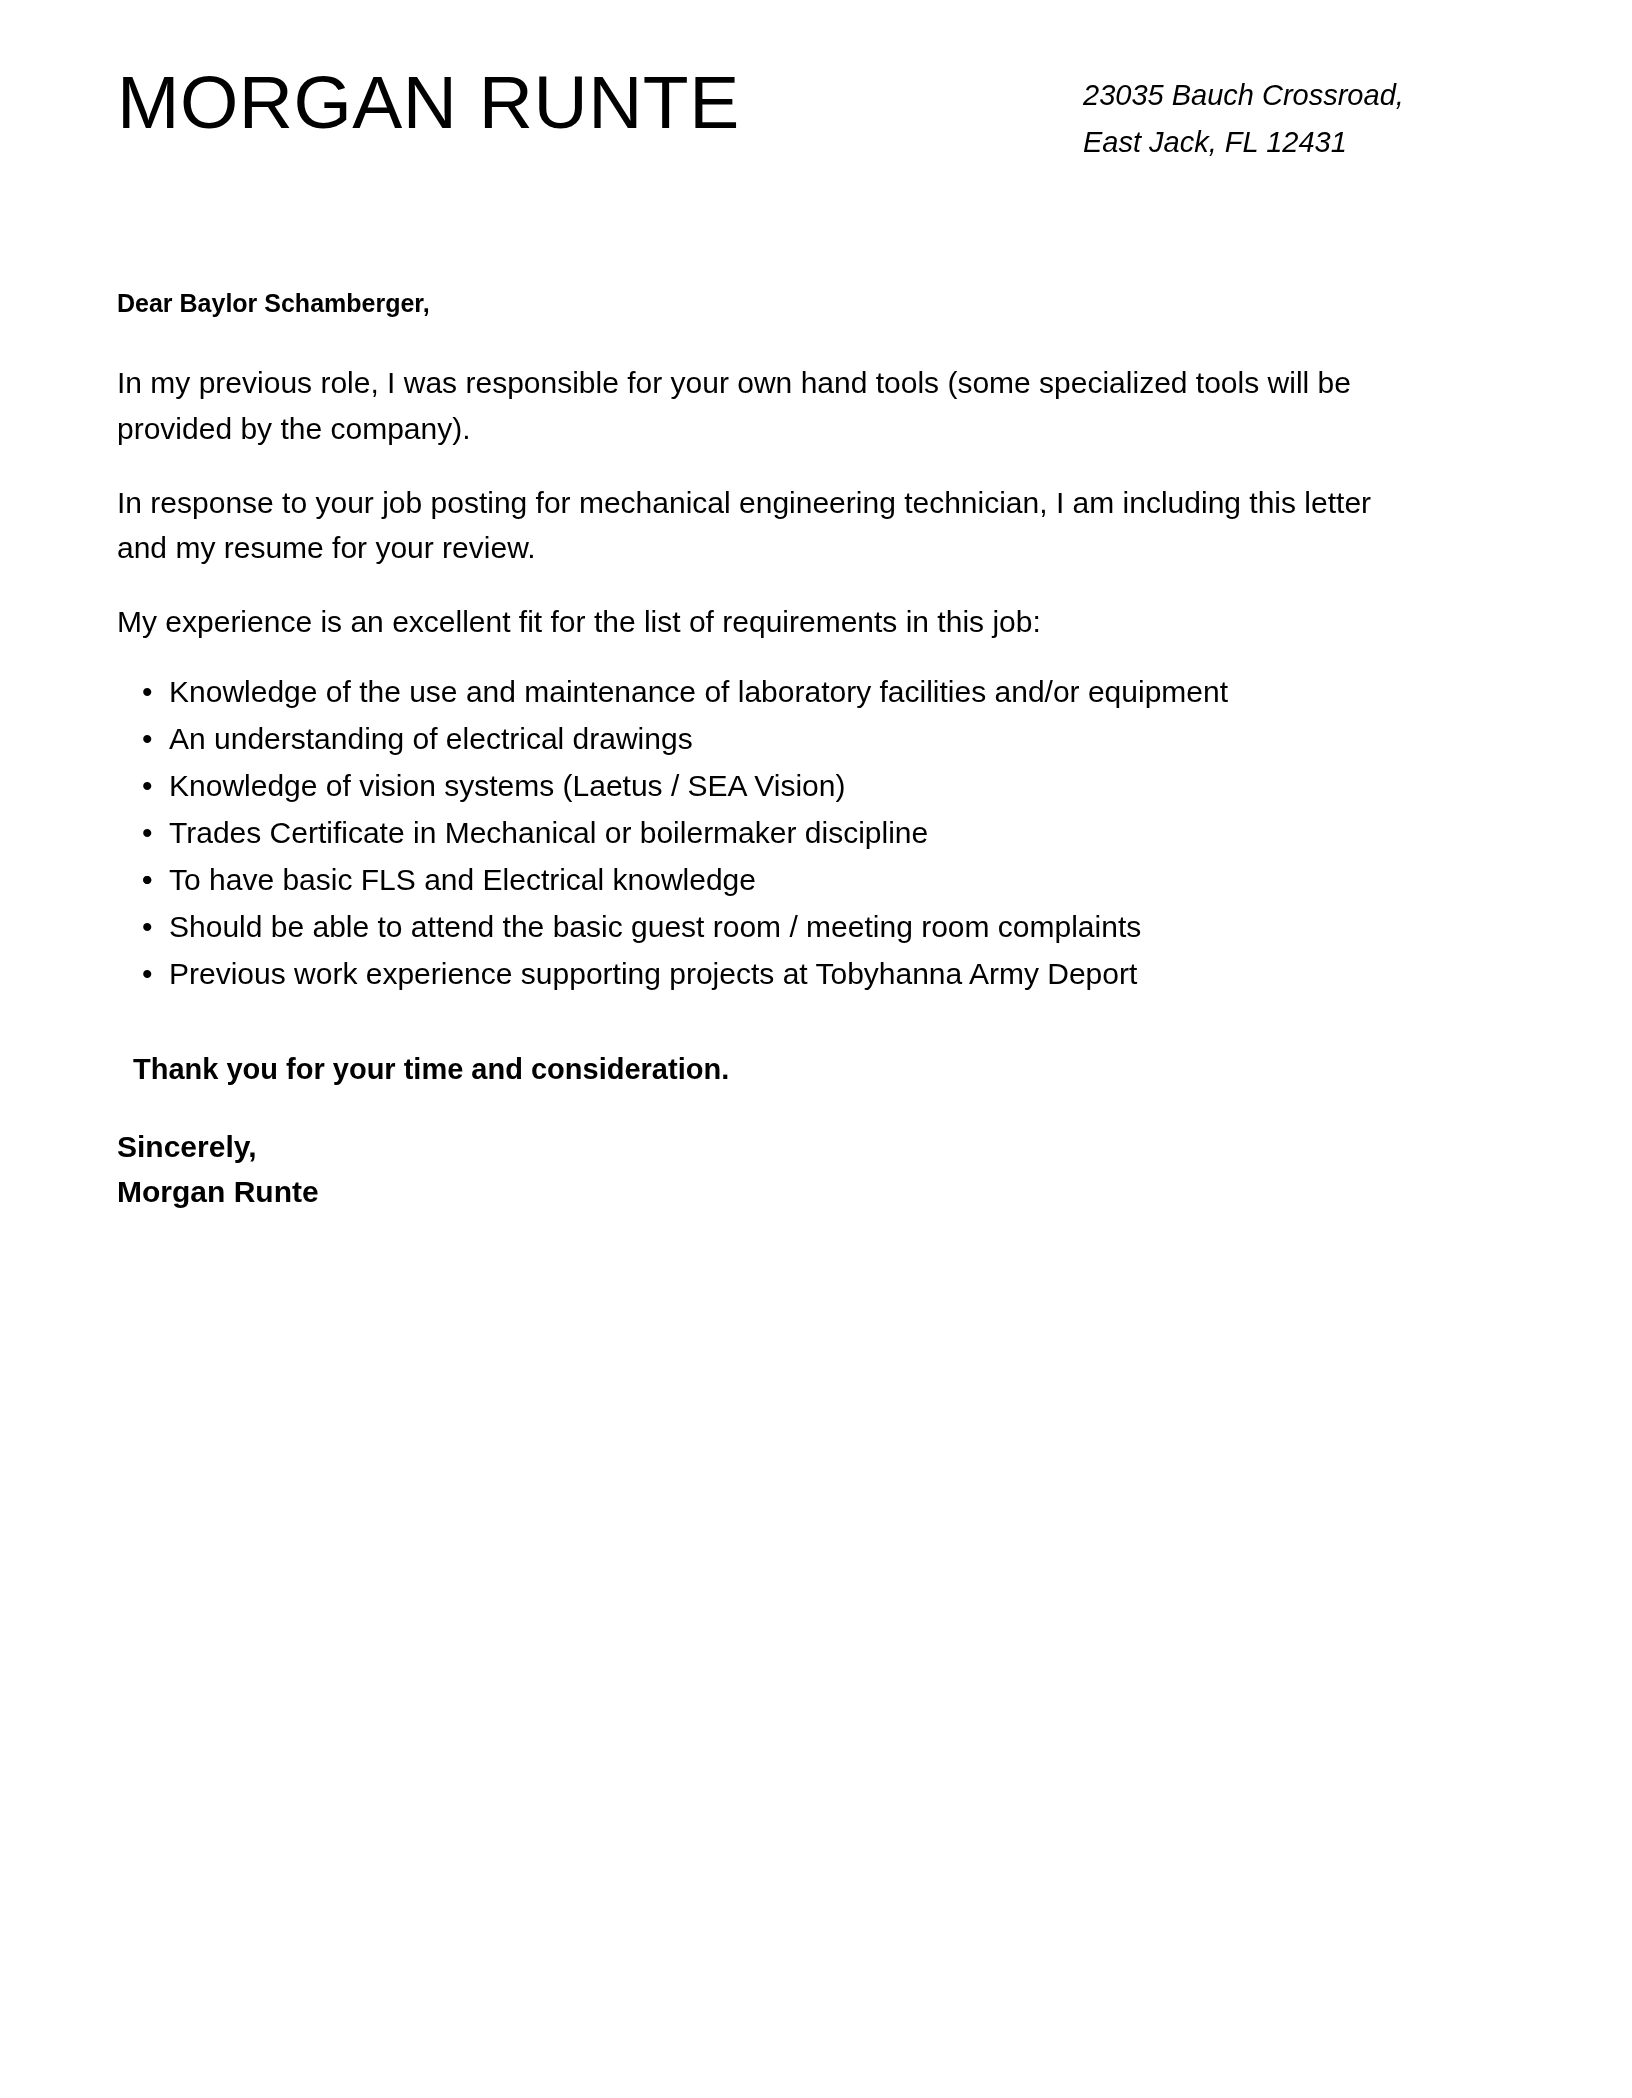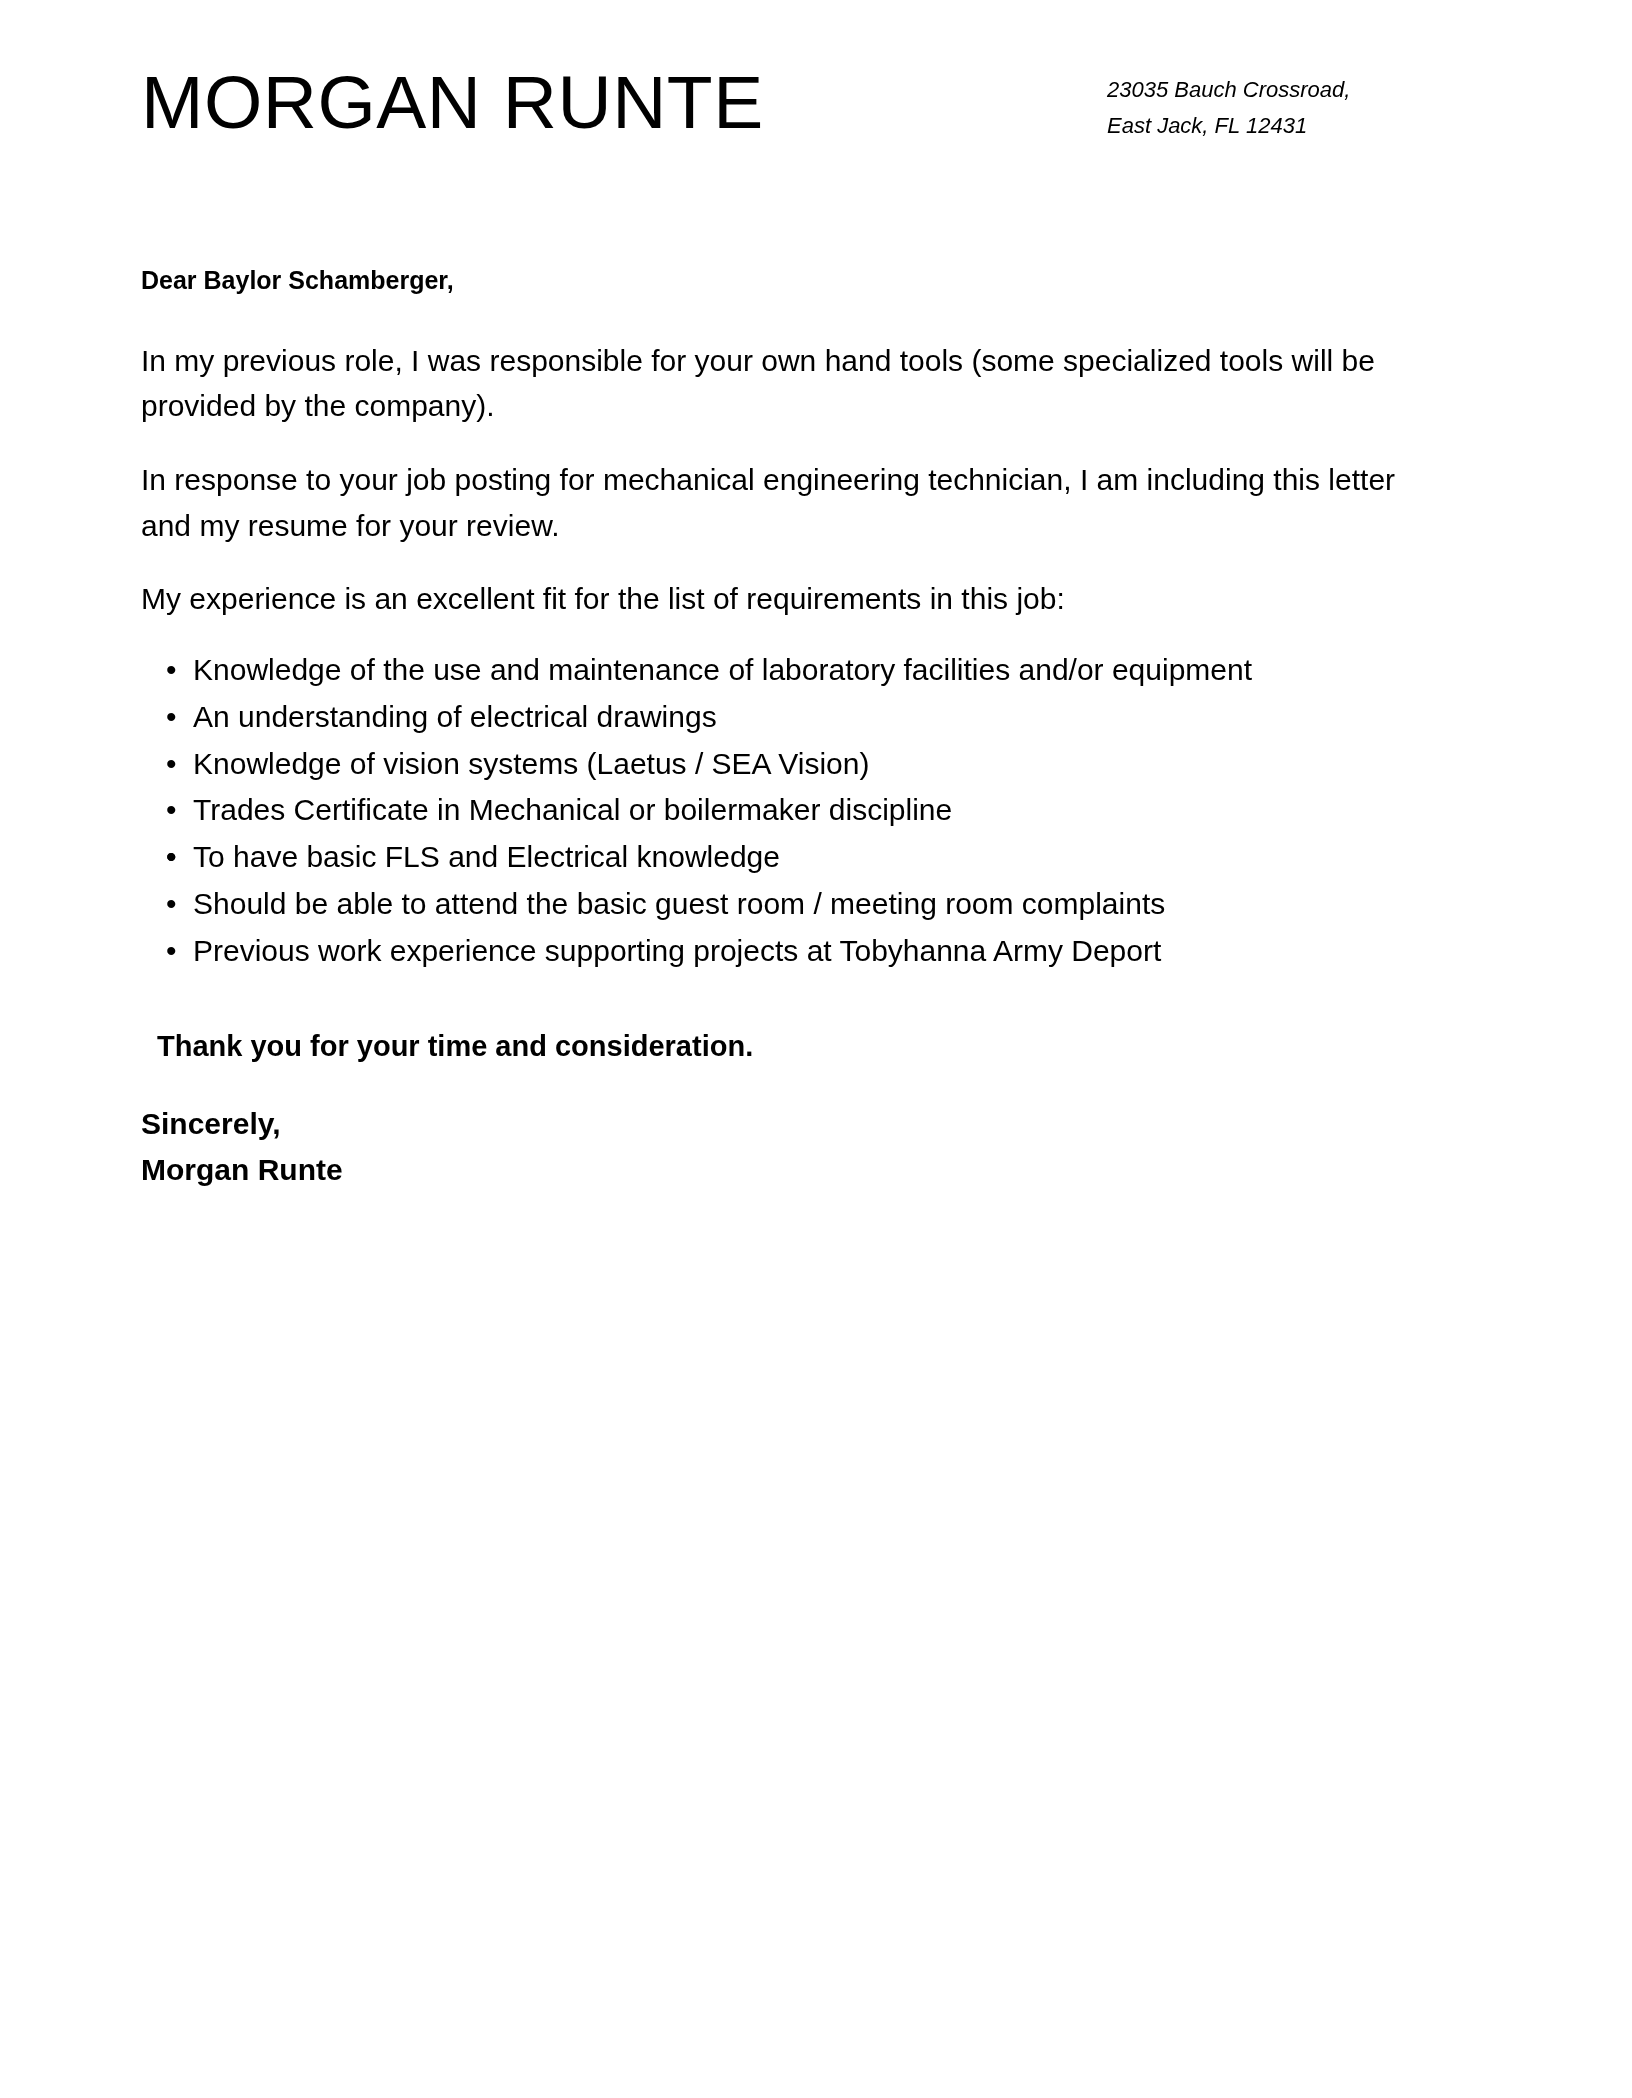--- a/index.html
+++ b/index.html
@@ -19,21 +19,21 @@
     width: 1632px;
     height: 2098px;
     background: #ffffff;
     box-sizing: border-box;
     padding: 0;
     overflow: hidden;
   }
 
   .sheet {
     position: absolute;
-    left: 141px;
+    left: 117px;
     top: 0;
     width: 1366px;
   }
 
   
   .letterhead {
     display: flex;
     align-items: flex-start;
     justify-content: space-between;
     padding-top: 62px;
@@ -45,21 +45,21 @@
     letter-spacing: 0.5px;
     line-height: 1.08;
     margin: 0;
     white-space: nowrap;
   }
 
   .sender-address {
     margin: 0;
     padding-top: 10px;
     width: 400px;
-    font-size: 22px;
+    font-size: 29px;
     line-height: 1.62;
     font-weight: 400;
   }
   .sender-address .addr-line {
     display: block;
     white-space: nowrap;
   }
 
   
   .letter-body {

